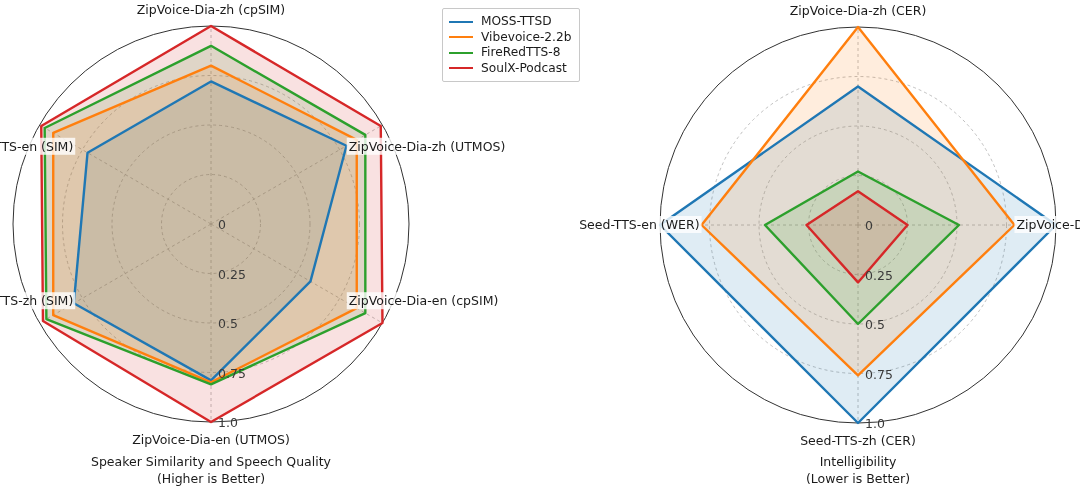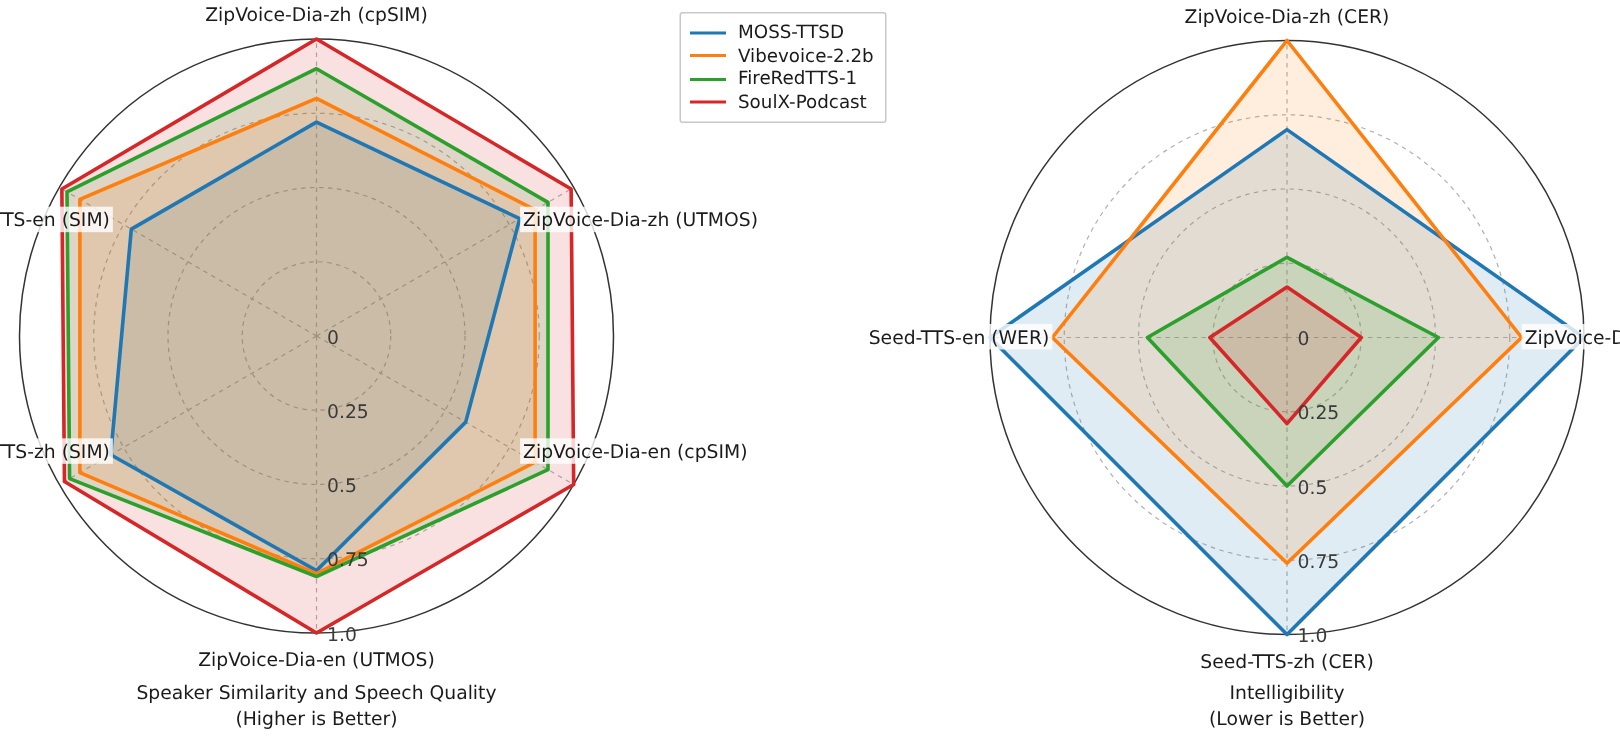--- a/index.html
+++ b/index.html
@@ -19,21 +19,21 @@
   }
   .tick-label{
     font-family:"DejaVu Sans", sans-serif;
     font-size:12.5px;fill:#3a3a3a;
   }
   .caption{
     font-family:"DejaVu Sans", sans-serif;
     font-size:12.5px;fill:#1b1b1b;text-anchor:middle;
   }
   .legend-box{
-    position:absolute;left:453px;top:8px;
+    position:absolute;left:442px;top:8px;
     background:#ffffff;border:1px solid #c8c8c8;border-radius:2px;
     padding:5px 8px 5px 6px;
     box-shadow:0 0 0 0 rgba(0,0,0,0);
     text-align:right;
   }
   .legend-row{display:flex;align-items:center;height:15.5px;}
   .legend-swatch{width:24px;height:0;border-top-width:2.6px;border-top-style:solid;margin-right:8px;}
   .legend-text{font-size:12.2px;color:#1b1b1b;line-height:15.5px;white-space:nowrap;font-family:"DejaVu Sans", sans-serif;}
   .lbl-bg{fill:#ffffff;fill-opacity:0.80;}
 </style>
@@ -144,21 +144,21 @@
     <div class="legend-row">
       <span class="legend-swatch" style="border-top-color:#1f77b4"></span>
       <span class="legend-text">MOSS-TTSD</span>
     </div>
     <div class="legend-row">
       <span class="legend-swatch" style="border-top-color:#ff7f0e"></span>
       <span class="legend-text">Vibevoice-2.2b</span>
     </div>
     <div class="legend-row">
       <span class="legend-swatch" style="border-top-color:#2ca02c"></span>
-      <span class="legend-text">FireRedTTS-1</span>
+      <span class="legend-text">FireRedTTS-8</span>
     </div>
     <div class="legend-row">
       <span class="legend-swatch" style="border-top-color:#d62728"></span>
       <span class="legend-text">SoulX-Podcast</span>
     </div>
   </div>
 
 </div>
 
 </body></html>

